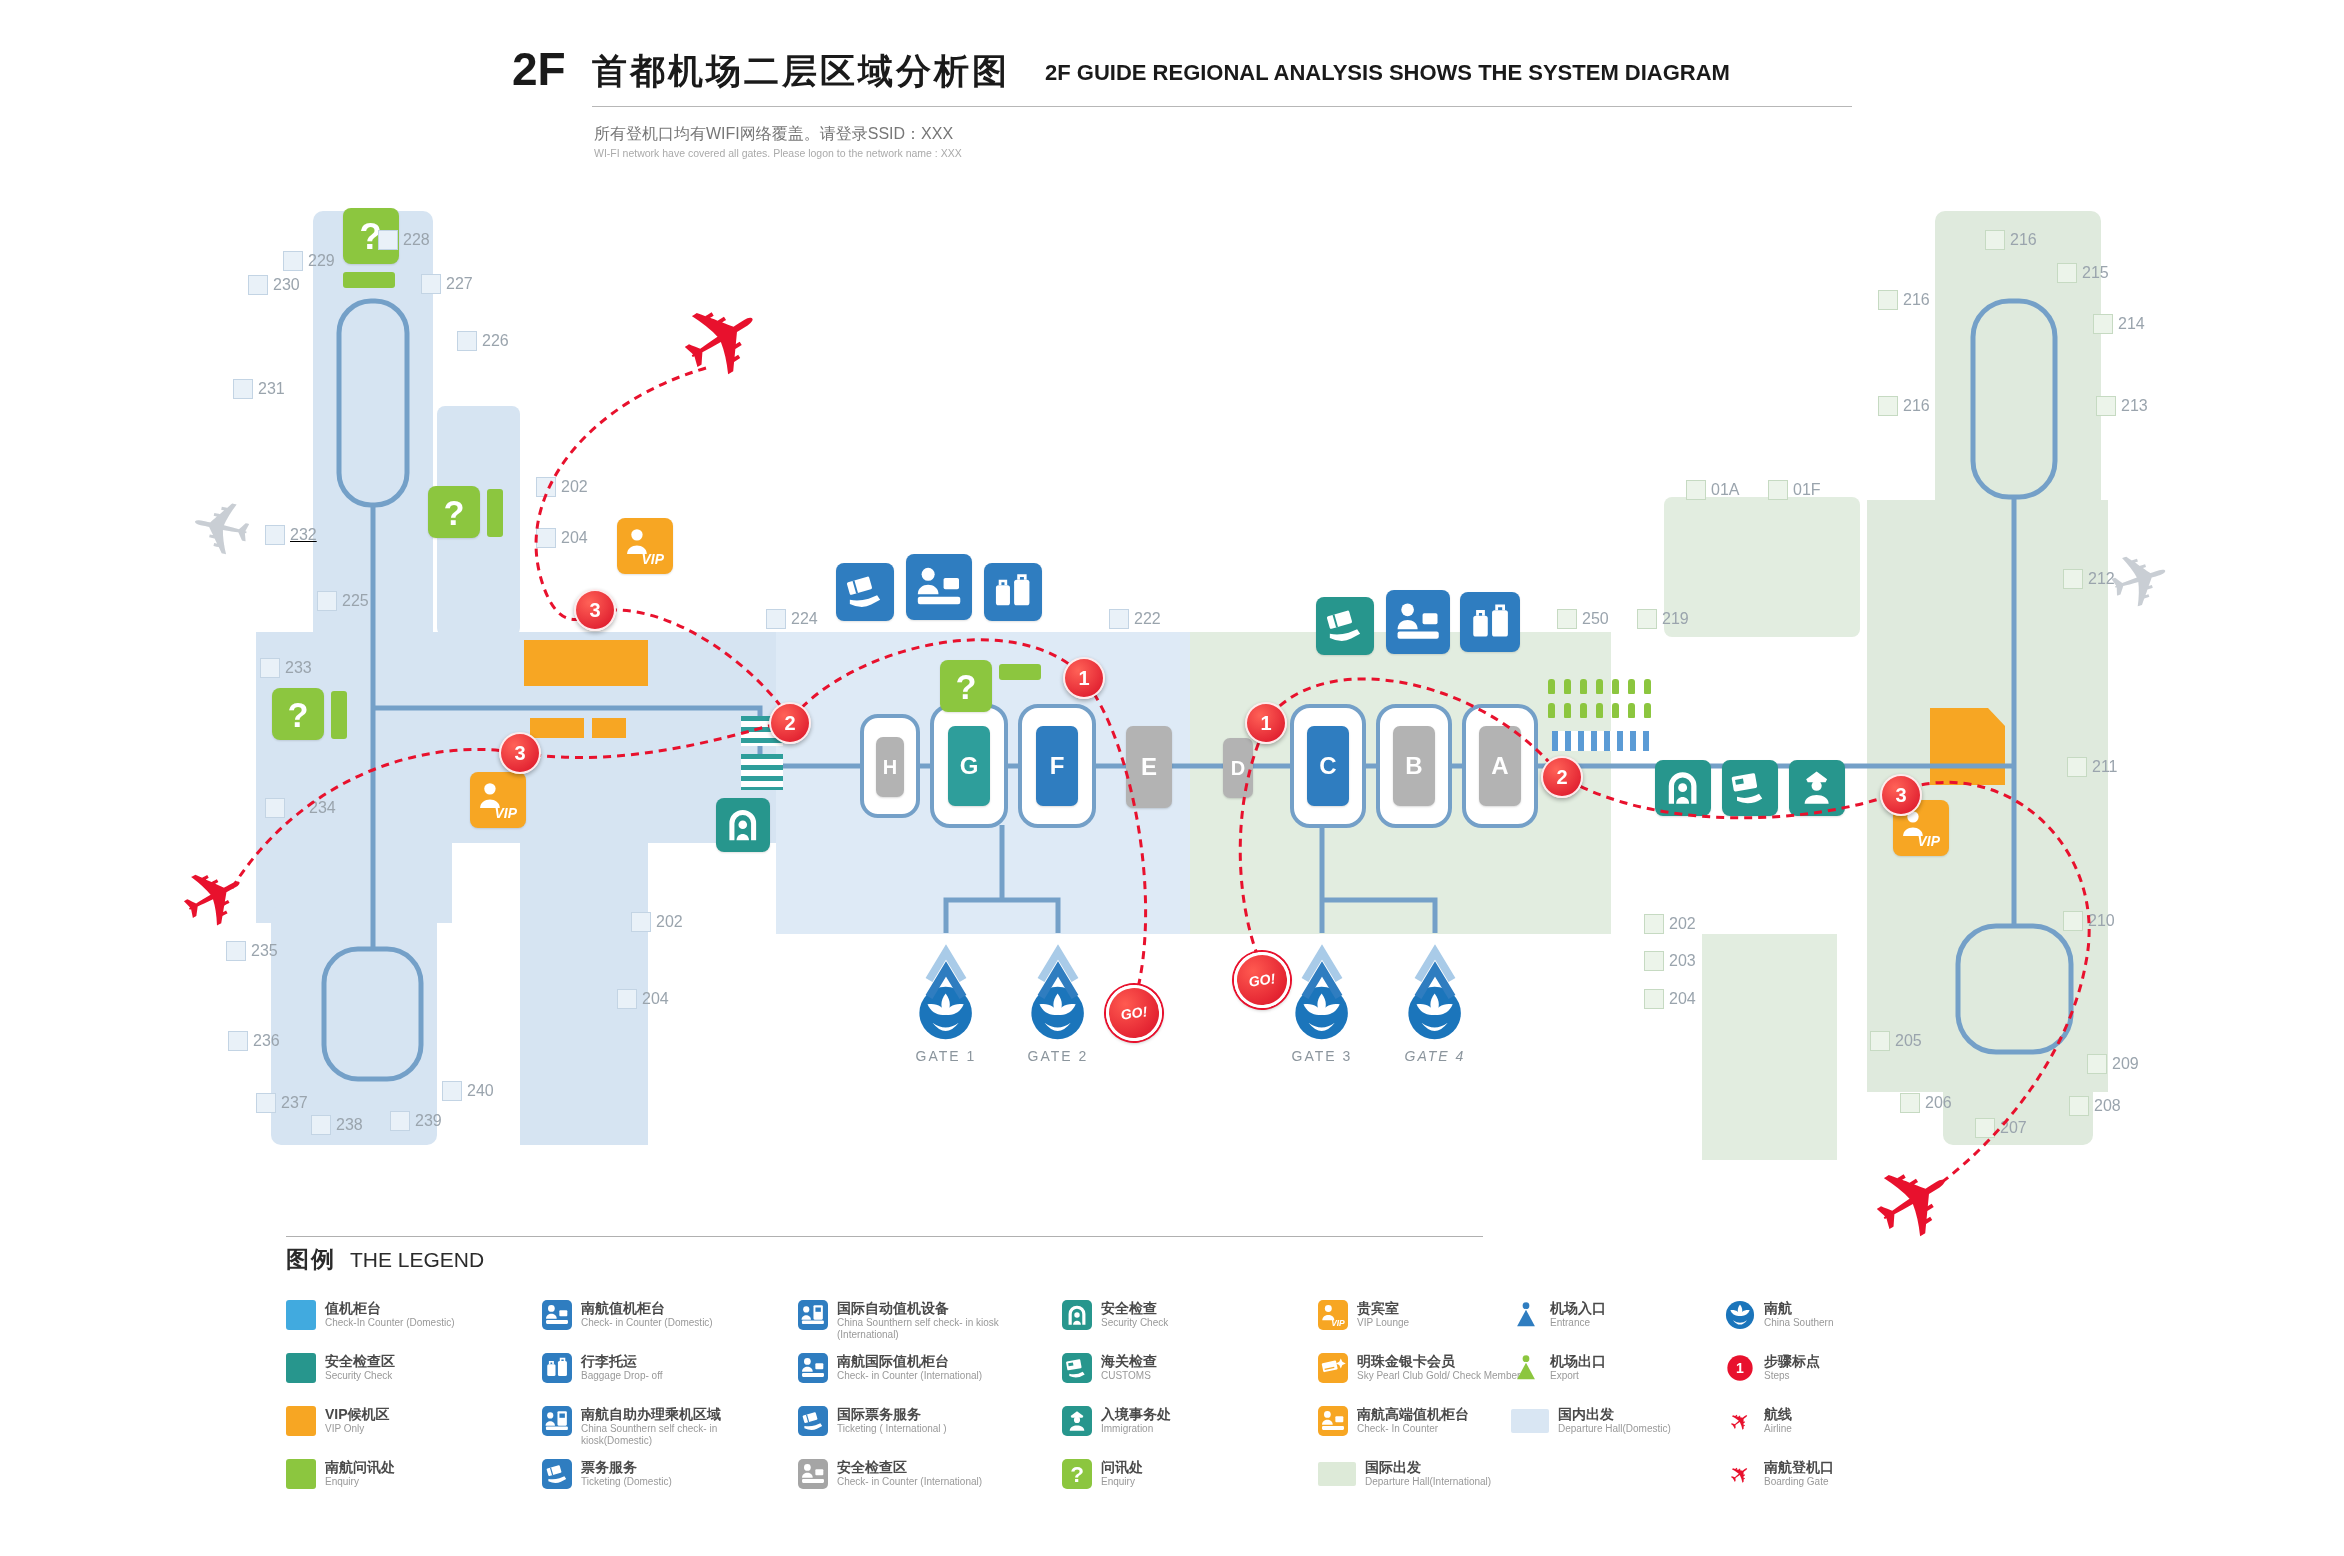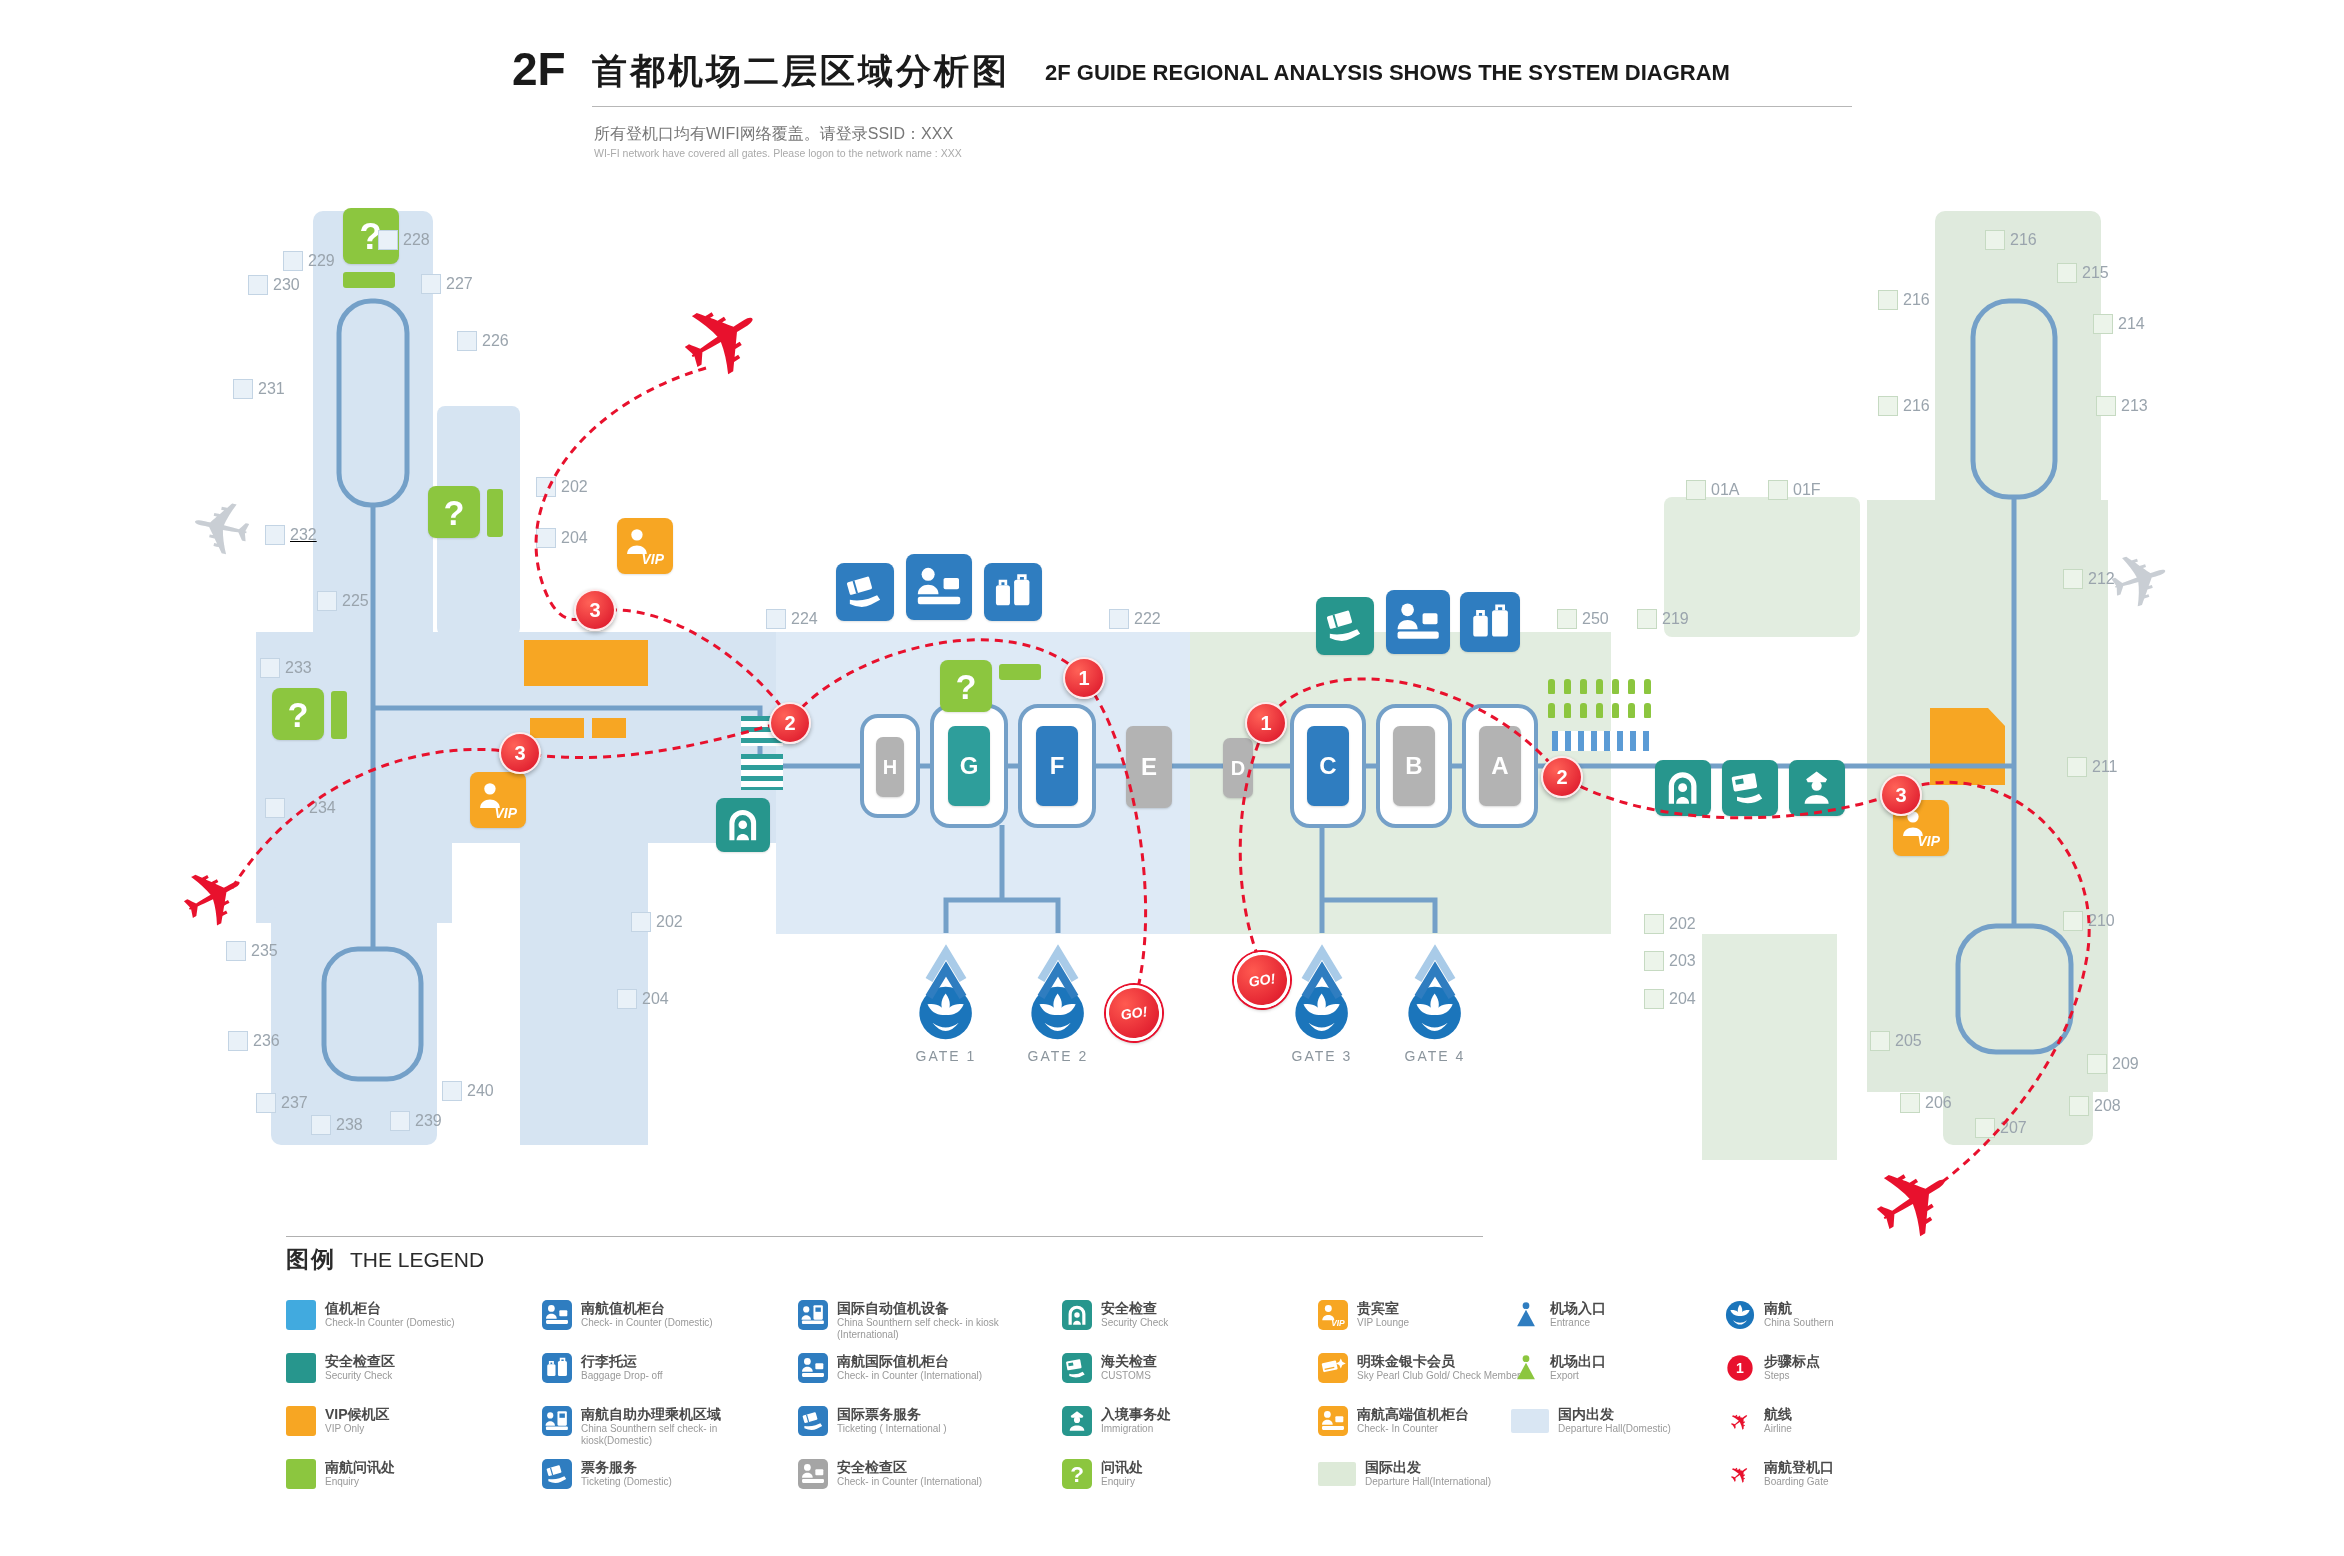--- a/index.html
+++ b/index.html
@@ -467,21 +467,21 @@
             <circle cx="16" cy="16" r="15" fill="#1B75BB"></circle>
             <g fill="#fff">
               <path d="M16,4.8C19.2,8.8 19.2,13.6 16,17.2C12.8,13.6 12.8,8.8 16,4.8"></path>
               <path d="M16,4.8C19.2,8.8 19.2,13.6 16,17.2C12.8,13.6 12.8,8.8 16,4.8" transform="rotate(62 16 16.5)"></path>
               <path d="M16,4.8C19.2,8.8 19.2,13.6 16,17.2C12.8,13.6 12.8,8.8 16,4.8" transform="rotate(-62 16 16.5)"></path>
               <path d="M8.5,21.5q7.5,5.5 15,0q-7.5,9.5 -15,0z"></path>
             </g>
           </svg></div>
         <div class="glbl">GATE 3</div>
       </div>
-      <div class="gate" style="left: 1435px; top: 985px;">
+      <div class="gate" style="left: 1435px; top: 985px; font-style: italic;">
         <div class="glogo"><svg viewBox="0 0 32 32" xmlns="http://www.w3.org/2000/svg">
             <circle cx="16" cy="16" r="15" fill="#1B75BB"></circle>
             <g fill="#fff">
               <path d="M16,4.8C19.2,8.8 19.2,13.6 16,17.2C12.8,13.6 12.8,8.8 16,4.8"></path>
               <path d="M16,4.8C19.2,8.8 19.2,13.6 16,17.2C12.8,13.6 12.8,8.8 16,4.8" transform="rotate(62 16 16.5)"></path>
               <path d="M16,4.8C19.2,8.8 19.2,13.6 16,17.2C12.8,13.6 12.8,8.8 16,4.8" transform="rotate(-62 16 16.5)"></path>
               <path d="M8.5,21.5q7.5,5.5 15,0q-7.5,9.5 -15,0z"></path>
             </g>
           </svg></div>
         <div class="glbl">GATE 4</div>

